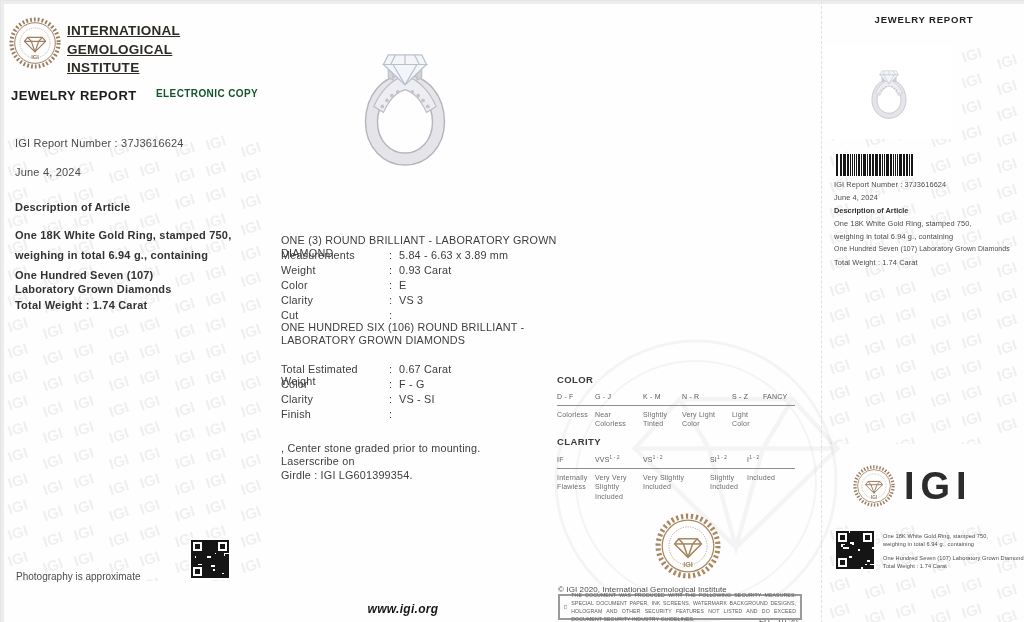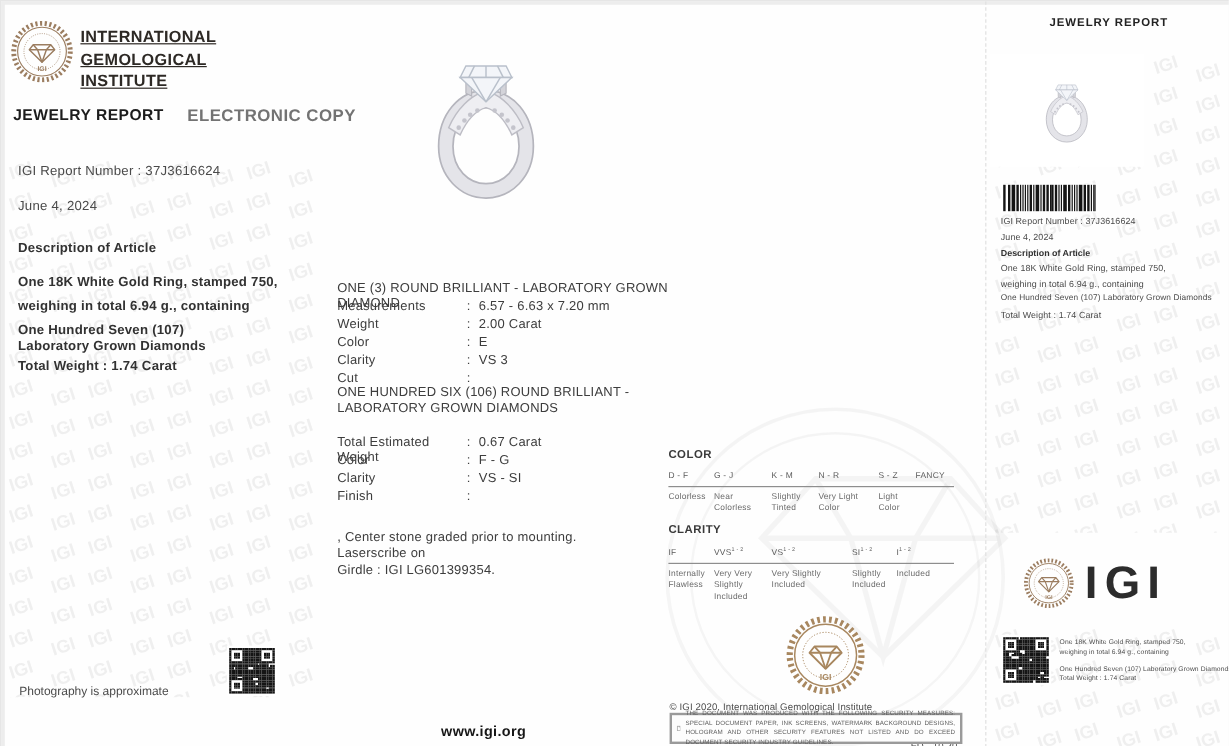--- a/index.html
+++ b/index.html
@@ -8,21 +8,21 @@
         border:1px solid #e6e6e6;box-shadow:inset 3px 3px 0 #ededed;}
   .abs{position:absolute;z-index:1;}
   .wm{position:absolute;z-index:0;overflow:hidden;display:flex;flex-wrap:wrap;pointer-events:none;}
   .wm span{width:33px;height:26px;display:flex;align-items:center;justify-content:center;
            font-size:15px;font-weight:bold;color:rgba(130,130,130,0.12);transform:rotate(-18deg);}
   .wm span:nth-child(even){transform:rotate(-18deg) translateY(7px);}
 
   
   .brand{font-weight:bold;font-size:13.5px;line-height:1.38;color:#2d2925;letter-spacing:.3px;text-decoration:underline;}
   .rpt-title{font-size:13px;font-weight:bold;color:#1c1c1c;letter-spacing:.4px;}
-  .copy-red{font-size:14px;font-weight:bold;color:#737373;letter-spacing:.4px;}
+  .copy-red{font-size:10px;font-weight:bold;color:#14532d;letter-spacing:.4px;}
   .ltext{font-size:11px;color:#4a4a4a;letter-spacing:.2px;}
   .lbold{font-size:11px;font-weight:bold;color:#323232;letter-spacing:.2px;}
   .small-note{font-size:10px;color:#4c4c4c;}
 
   
   .sec-head{font-size:10.8px;color:#3d3d3d;letter-spacing:.2px;line-height:1.25;}
   .frow{display:grid;grid-template-columns:108px 10px 1fr;font-size:10.8px;color:#3d3d3d;height:15px;letter-spacing:.2px;}
   .frow .c::before{content:":";}
   .scale-title{font-size:9.5px;font-weight:bold;color:#3a3a3a;letter-spacing:.4px;}
   .scale-grid{display:grid;font-size:7px;color:#5a5a5a;letter-spacing:.2px;}
@@ -854,26 +854,26 @@
 
   <svg class="abs" style="left:340px;top:36px;" width="128" height="134">
       <use href="#ring" width="128" height="134"></use>
     </svg>
 
   <div class="abs sec-head" style="left:280px;top:233px;width:290px;">ONE (3) ROUND BRILLIANT - LABORATORY GROWN DIAMOND</div>
   <div class="abs" style="left:280px;top:248px;width:290px;">
     <div class="frow">
         <span>Measurements</span>
         <span class="c"></span>
-        <span>6.57 - 6.63 x 7.20 mm</span>
+        <span>5.84 - 6.63 x 3.89 mm</span>
       </div>
     <div class="frow">
         <span>Weight</span>
         <span class="c"></span>
-        <span>2.00 Carat</span>
+        <span>0.93 Carat</span>
       </div>
     <div class="frow">
         <span>Color</span>
         <span class="c"></span>
         <span>E</span>
       </div>
     <div class="frow">
         <span>Clarity</span>
         <span class="c"></span>
         <span>VS 3</span>
@@ -961,21 +961,21 @@
 
   <div class="abs sec-box" style="left:557px;top:593px;width:232px;height:18px;">
     <svg width="11" height="14" viewBox="0 0 20 26">
       <rect x="0" y="0" width="20" height="26" fill="#aaa"></rect>
       <path d="M5 4 h7 l4 4 v14 h-11 z" fill="#fff"></path>
       <path d="M12 4 v4 h4" fill="none" stroke="#aaa" stroke-width="1.2"></path>
     </svg>
     <div class="txt">THE DOCUMENT WAS PRODUCED WITH THE FOLLOWING SECURITY MEASURES:  SPECIAL DOCUMENT PAPER, INK SCREENS, WATERMARK BACKGROUND DESIGNS, HOLOGRAM AND OTHER SECURITY FEATURES NOT LISTED AND DO EXCEED DOCUMENT SECURITY INDUSTRY GUIDELINES.</div>
   </div>
 
-  <div class="abs website" style="left:342px;top:601px;width:120px;text-align:center;">www.igi.org</div>
+  <div class="abs website" style="left:342px;top:601px;width:120px;text-align:center;font-style:italic;">www.igi.org</div>
 
   <div class="abs stub-divider" style="left:820px;top:0;"></div>
   <div class="abs stub-title" style="left:822px;top:13px;width:202px;">JEWELRY REPORT</div>
 
   <div class="abs photo-box" style="left:824px;top:44px;width:128px;height:94px;">
     <svg width="54" height="58">
         <use href="#ring" width="54" height="58"></use>
       </svg>
   </div>
 

